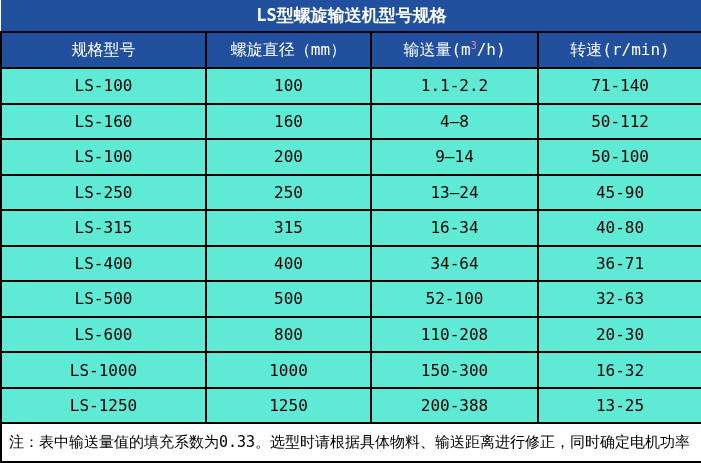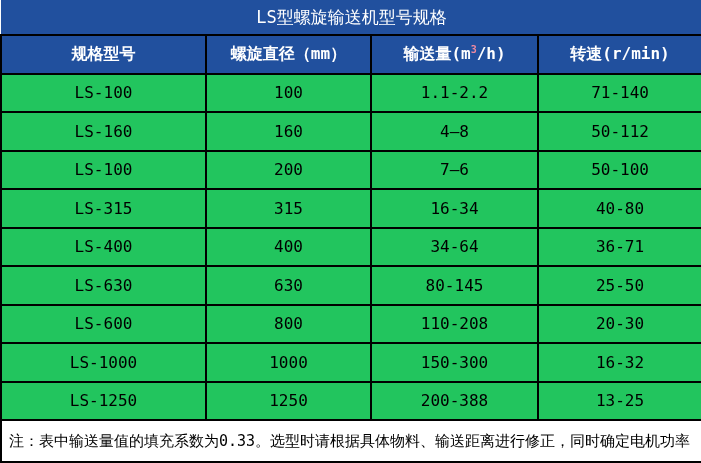--- a/index.html
+++ b/index.html
@@ -21,36 +21,36 @@
     vertical-align: middle;
     padding: 0;
     overflow: hidden;
     white-space: nowrap;
   }
   .title-row th {
     background: #21509E;
     color: #ffffff;
     border: none;
     border-bottom: 2px solid #000000;
-    font-weight: normal;
+    font-weight: bold;
     font-size: 17px;
     height: 31px;
   }
   .header-row th {
     background: #21509E;
     color: #ffffff;
-    font-weight: bold;
+    font-weight: normal;
     font-size: 16px;
     height: 33px;
   }
   .data-row td {
     color: #000000;
     font-size: 16px;
     height: 33px;
-    background: #22c55e;
+    background: #5eead4;
   }
   .note-row td {
     text-align: left;
     padding-left: 7px;
     font-size: 15px;
     color: #000000;
     height: 36px;
     background: #ffffff;
   }
   .sup3 {
@@ -88,40 +88,46 @@
   </tr>
   <tr class="data-row">
     <td>LS-160</td>
     <td>160</td>
     <td>4—8</td>
     <td>50-112</td>
   </tr>
   <tr class="data-row">
     <td>LS-100</td>
     <td>200</td>
-    <td>7—6</td>
+    <td>9—14</td>
     <td>50-100</td>
+  </tr>
+  <tr class="data-row">
+    <td>LS-250</td>
+    <td>250</td>
+    <td>13—24</td>
+    <td>45-90</td>
   </tr>
   <tr class="data-row">
     <td>LS-315</td>
     <td>315</td>
     <td>16-34</td>
     <td>40-80</td>
   </tr>
   <tr class="data-row">
     <td>LS-400</td>
     <td>400</td>
     <td>34-64</td>
     <td>36-71</td>
   </tr>
   <tr class="data-row">
-    <td>LS-630</td>
-    <td>630</td>
-    <td>80-145</td>
-    <td>25-50</td>
+    <td>LS-500</td>
+    <td>500</td>
+    <td>52-100</td>
+    <td>32-63</td>
   </tr>
   <tr class="data-row">
     <td>LS-600</td>
     <td>800</td>
     <td>110-208</td>
     <td>20-30</td>
   </tr>
   <tr class="data-row">
     <td>LS-1000</td>
     <td>1000</td>

